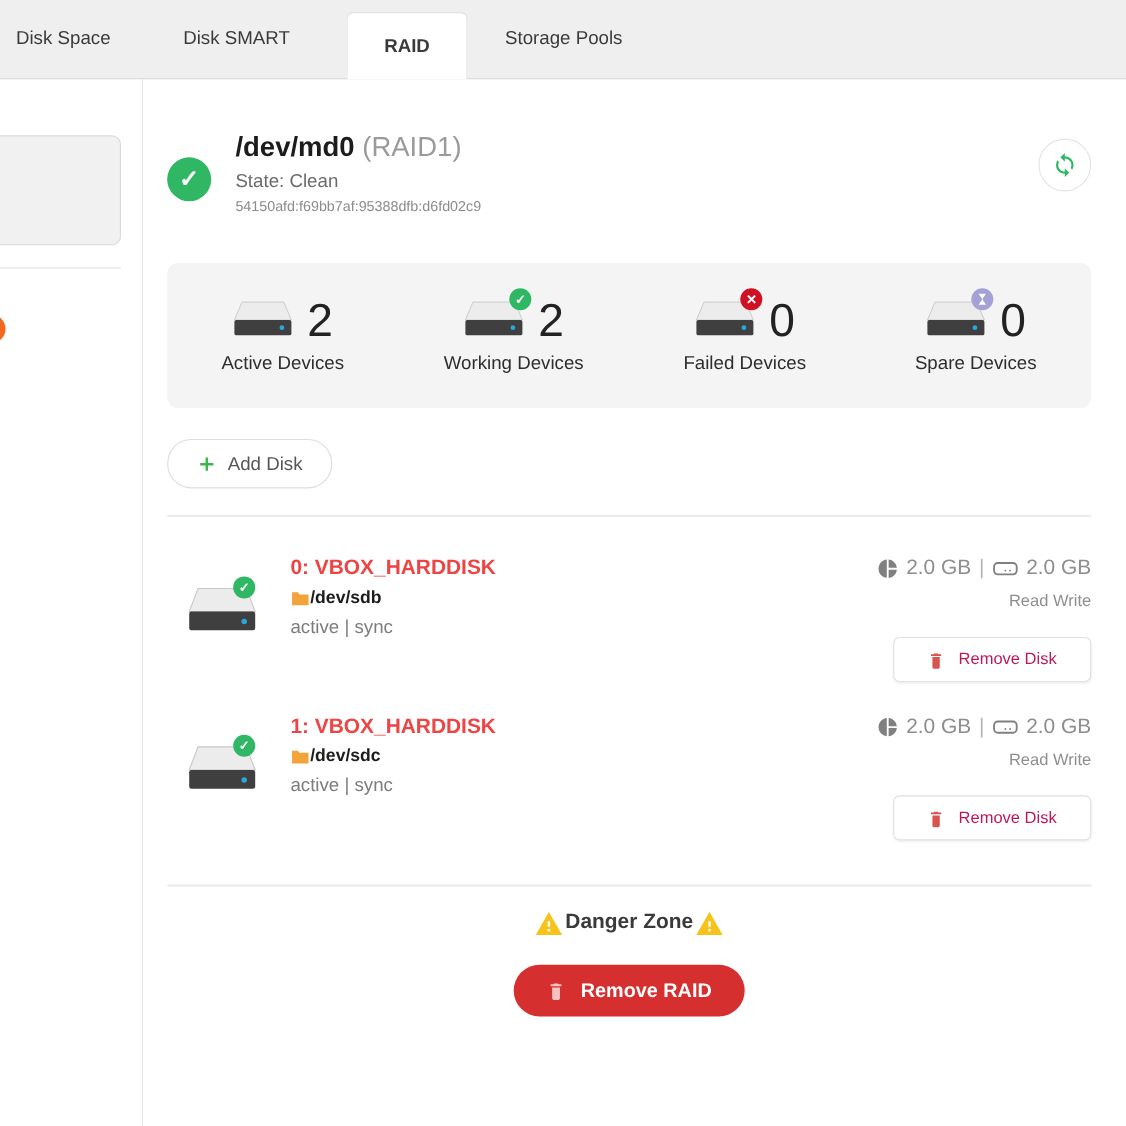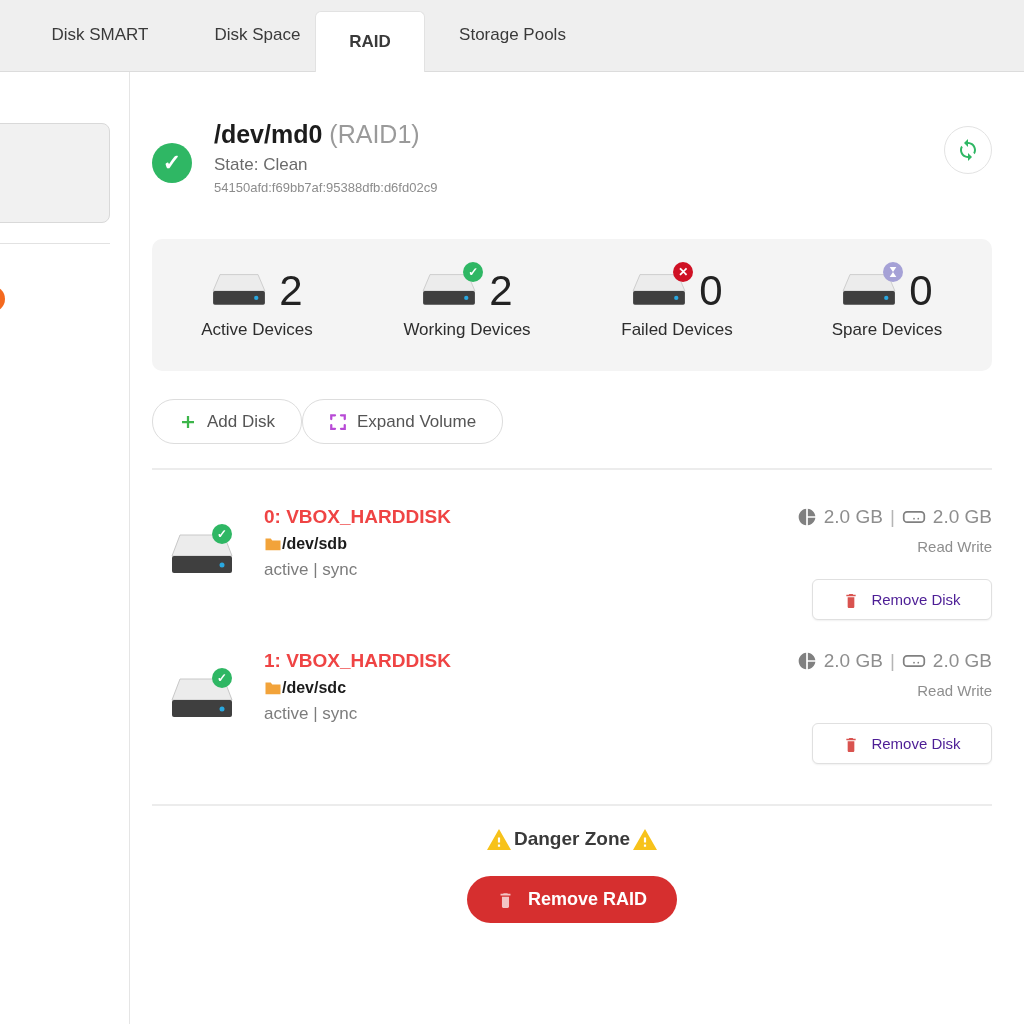--- a/index.html
+++ b/index.html
@@ -73,38 +73,38 @@
                font-size:16px; font-weight:bold; color:#1c1c1c; }
   .disk-status { font-size:17px; color:#7c7c7c; margin-top:7px; }
   .disk-right { margin-left:auto; text-align:right; }
   .size-line { display:flex; align-items:center; justify-content:flex-end; gap:7px;
                font-size:19px; color:#8e8e8e; }
   .size-sep { color:#b5b5b5; }
   .mode { font-size:15px; color:#8e8e8e; margin-top:10px; }
   .remove-disk-btn { margin-top:24px; height:41px; min-width:180px; border-radius:6px;
                      border:1px solid #e0e0e0; background:#fff; box-shadow:0 1px 2px rgba(0,0,0,.06);
                      display:inline-flex; align-items:center; justify-content:center; gap:12px;
-                     font-size:15px; color:#4c1d95; padding:0 22px; cursor:pointer; }
+                     font-size:15px; color:#be185d; padding:0 22px; cursor:pointer; }
 
   
   .danger { text-align:center; padding-top:22px; }
   .danger-title { display:inline-flex; align-items:center; gap:3px;
                   font-size:19px; color:#3a3a3a; font-weight:bold; }
   .remove-raid-btn { margin-top:22px; height:47px; border:none; border-radius:24px;
                      background:#d62f2f; color:#fff; font-size:18px; font-weight:bold;
                      display:inline-flex; align-items:center; gap:14px; padding:0 30px;
                      cursor:pointer; }
   svg { display:block; }
 </style>
 </head>
 <body>
 
 <div class="tabbar">
+  <div class="tab tab-1">Disk Space</div>
   <div class="tab tab-2">Disk SMART</div>
-  <div class="tab tab-1">Disk Space</div>
   <div class="tab active">RAID</div>
   <div class="tab tab-4">Storage Pools</div>
 </div>
 
 <div class="main">
 
   <div class="sidebar">
     <div class="side-box"></div>
     <div class="side-divider"></div>
     <div class="side-orange"></div>
@@ -198,31 +198,20 @@
     </div>
 
     <div class="actions">
       <button class="pill-btn">
         <span>
           <svg width="18" height="18" viewBox="0 0 24 24" fill="#3cb54a">
               <path d="M10.5 4h3v6.5H20v3h-6.5V20h-3v-6.5H4v-3h6.5z"></path>
             </svg>
         </span>
         <span>Add Disk</span>
-      </button>
-      <button class="pill-btn">
-        <span>
-          <svg width="18" height="18" viewBox="0 0 24 24" fill="none" stroke="#b84ad6" stroke-width="3" stroke-linecap="round">
-            <path d="M3 8V3h5"></path>
-              <path d="M16 3h5v5"></path>
-              <path d="M21 16v5h-5"></path>
-              <path d="M8 21H3v-5"></path>
-          </svg>
-        </span>
-        <span>Expand Volume</span>
       </button>
     </div>
 
     <div class="divider"></div>
 
     <div class="disk-row">
       <div class="disk-icon-wrap">
         <svg width="64" height="44" viewBox="0 0 64 44">
           <polygon points="10,3 54,3 62,24 2,24" fill="#ececec" stroke="#c8c8c8"></polygon>
           <rect x="2" y="24" width="60" height="17" rx="2" fill="#3f3f3f"></rect>

